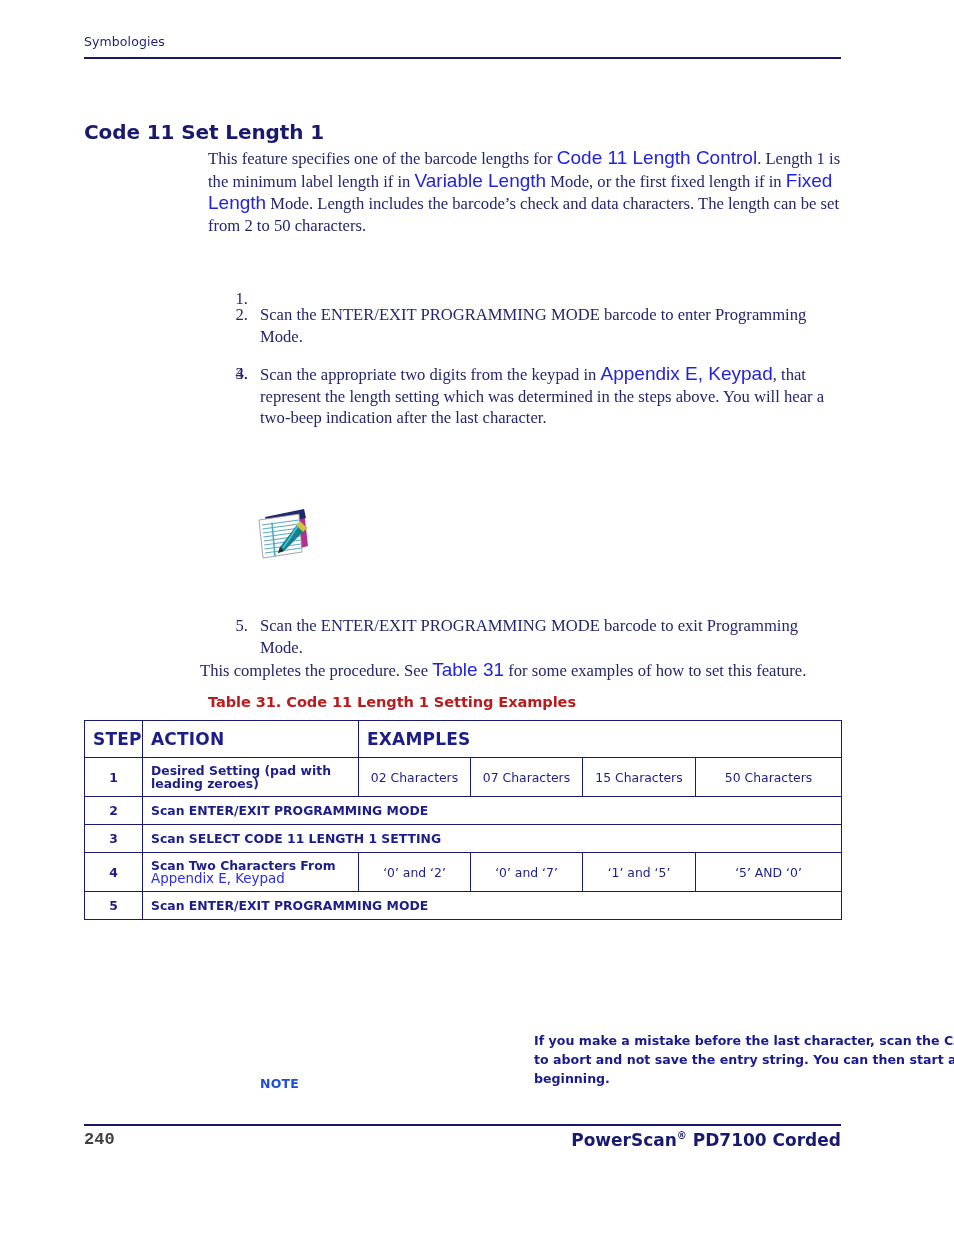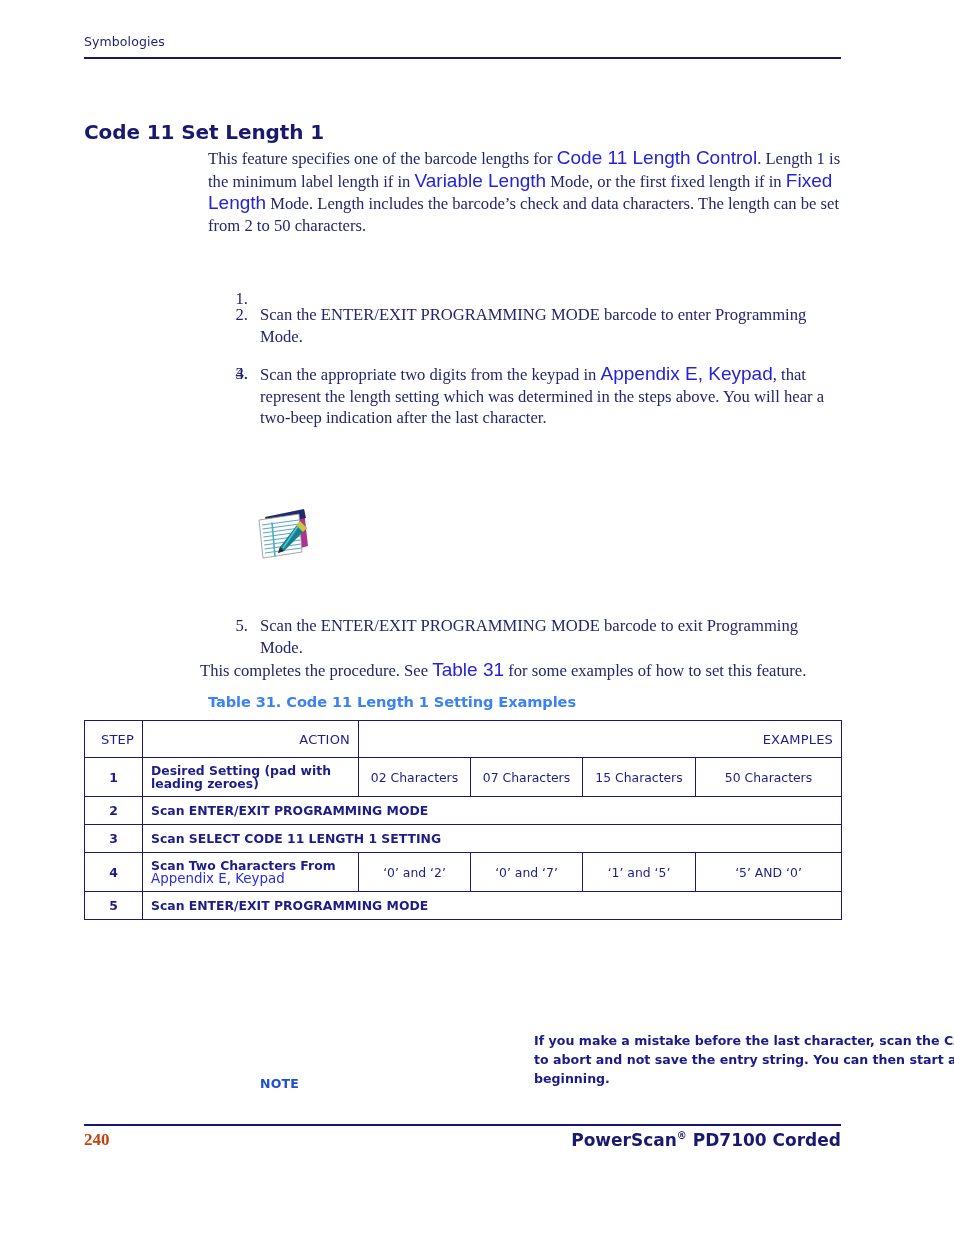--- a/index.html
+++ b/index.html
@@ -185,43 +185,43 @@
   }
 
   
   .tbl-caption {
     position: absolute;
     left: 208px;
     top: 693px;
     font-family: "DejaVu Sans", sans-serif;
     font-weight: bold;
     font-size: 14.6px;
-    color: #3b82f6;
+    color: #b91c1c;
     letter-spacing: -0.1px;
   }
   table.exm {
     position: absolute;
     left: 84px;
     top: 720px;
     width: 757px;
     border-collapse: collapse;
     table-layout: fixed;
     font-family: "DejaVu Sans", sans-serif;
   }
   table.exm td, table.exm th {
     border: 1.4px solid #1a1a70;
     padding: 6px 8px;
     color: #1d1d8a;
     font-size: 12.4px;
     vertical-align: middle;
   }
   table.exm th {
-    text-align: right;
-    font-weight: normal;
-    font-size: 13px;
+    text-align: left;
+    font-weight: bold;
+    font-size: 17px;
     letter-spacing: 0.2px;
     height: 24px;
   }
   td.step-cell {
     text-align: center;
     font-weight: bold;
     font-size: 12.8px;
     width: 58px;
   }
   td.action-cell {
@@ -248,24 +248,24 @@
     left: 84px;
     top: 1124px;
     width: 757px;
     height: 2px;
     background: #17176b;
   }
   .foot-left {
     position: absolute;
     left: 84px;
     top: 1130px;
-    font-family: Liberation Serif, serif;
+    font-family: Liberation Mono, monospace;
     font-weight: bold;
     font-size: 17px;
-    color: #c2410c;
+    color: #404040;
   }
   .foot-right {
     position: absolute;
     right: 113px;
     top: 1130px;
     font-family: "DejaVu Sans", sans-serif;
     font-weight: bold;
     font-size: 17px;
     color: #191970;
     white-space: nowrap;

